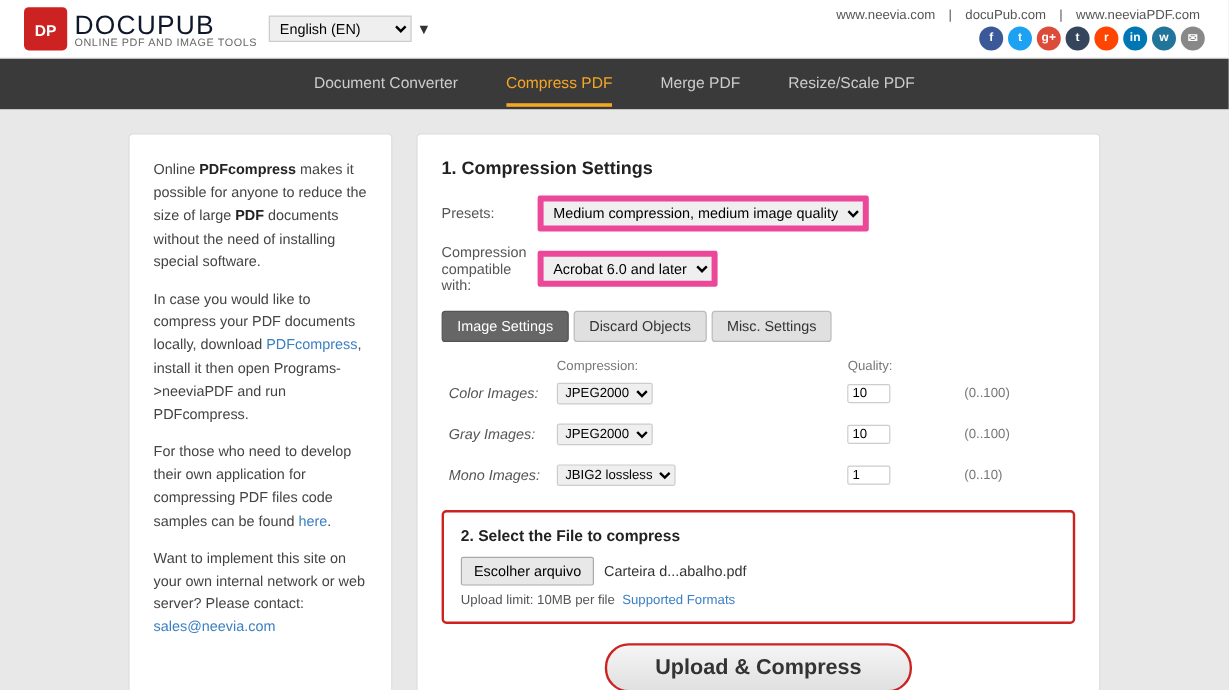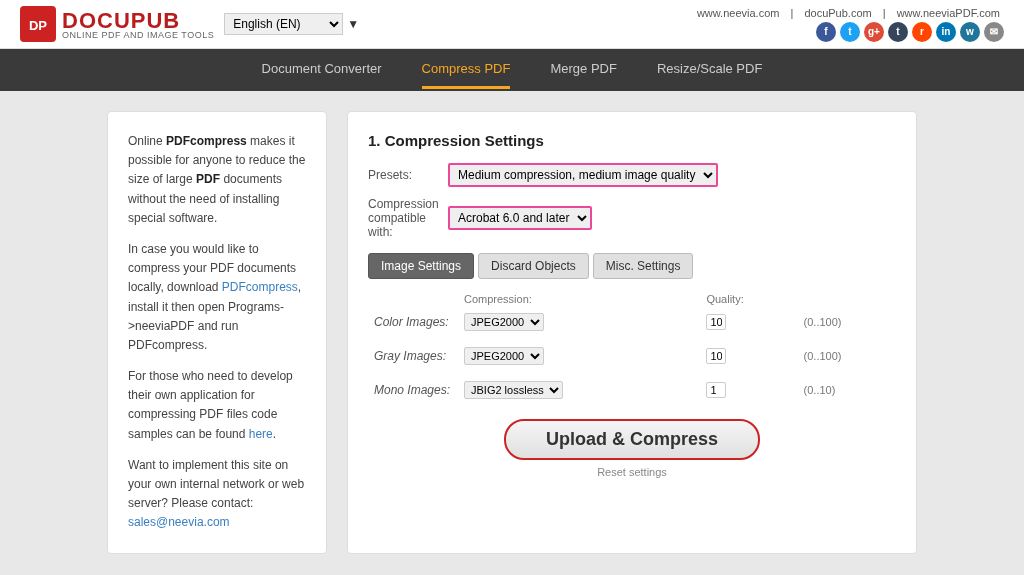--- a/index.html
+++ b/index.html
@@ -51,22 +51,22 @@
     }
     .logo-icon {
       width: 36px; height: 36px;
       background: #cc2222;
       border-radius: 4px;
       display: flex; align-items: center; justify-content: center;
       color: white; font-weight: bold; font-size: 14px;
     }
     .logo-text {
       font-size: 22px;
-      font-weight: bold;
-      color: #b91c1c;
+      font-weight: normal;
+      color: #0f172a;
       letter-spacing: 1px;
     }
     .logo-sub {
       font-size: 9px;
       color: #666;
       text-transform: uppercase;
       letter-spacing: 0.5px;
       margin-top: -4px;
     }
     .lang-select {
@@ -148,21 +148,21 @@
       margin-bottom: 10px;
       font-size: 12px;
     }
     .form-label {
       width: 80px;
       color: #555;
       flex-shrink: 0;
     }
     .form-row select {
       font-size: 12px;
-      border: 2px solid #ec4899;
+      border: 5px solid #ec4899;
       padding: 2px 4px;
       border-radius: 2px;
     }
 
     
     .tabs {
       display: flex;
       gap: 4px;
       margin: 14px 0 10px;
     }
@@ -200,21 +200,21 @@
       color: #777;
       font-size: 11px;
     }
     .settings-table select {
       font-size: 11px;
       border: 1px solid #ccc;
       padding: 1px 2px;
       border-radius: 2px;
     }
     .settings-table input[type=text] {
-      width: 20px;
+      width: 36px;
       font-size: 11px;
       border: 1px solid #ccc;
       padding: 1px 3px;
       border-radius: 2px;
     }
     .range-hint {
       color: #777;
       font-size: 11px;
     }
 
@@ -443,20 +443,30 @@
               <option>None</option>
             </select>
           </td>
           <td></td>
           <td><input type="text" value="1" style=""></td>
           <td class="range-hint">(0..10)</td>
         </tr>
       </tbody>
     </table>
 
+    <div class="file-section">
+      <div class="file-section-title">2. Select the File to compress</div>
+      <div class="file-input-row">
+        <button class="file-btn">Escolher arquivo</button>
+        <span class="file-name">Carteira d...abalho.pdf</span>
+      </div>
+      <div class="upload-limit">
+        <span>Upload limit: 10MB per file</span>&nbsp;&nbsp;<a>Supported Formats</a>
+      </div>
+    </div>
 
     <div class="upload-section">
       <button class="upload-btn">Upload &amp; Compress</button>
       <span class="reset-link">Reset settings</span>
     </div>
 
   </div>
 </div>
 
 </body></html>

